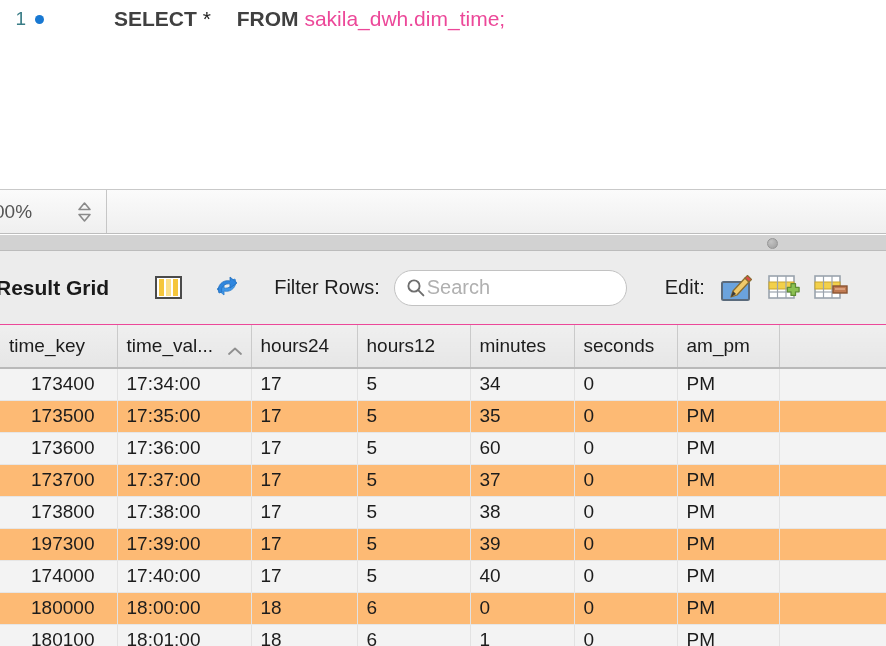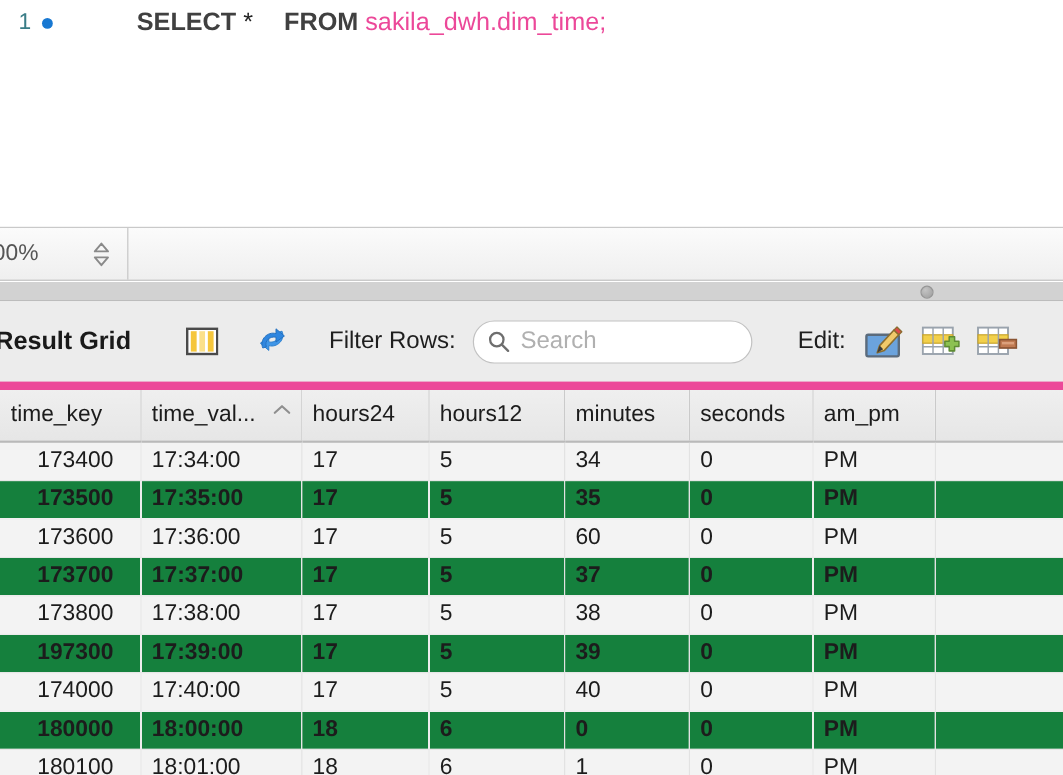--- a/index.html
+++ b/index.html
@@ -150,21 +150,21 @@
     box-sizing: border-box;
   }
 
   
   .grid-toolbar {
     position: absolute;
     left: 0; top: 251px;
     width: 886px;
     height: 74px;
     background: #ececec;
-    border-bottom: 7px solid #ec4899;
+    border-bottom: 1px solid #ec4899;
     box-sizing: border-box;
     display: flex;
     align-items: center;
   }
   .toolbar-title {
     font-size: 21px;
     font-weight: bold;
     color: #1a1a1a;
     margin-left: -4px;
   }
@@ -189,21 +189,21 @@
     border: 1px solid #c2c2c2;
     border-radius: 18px;
     box-sizing: border-box;
     display: flex;
     align-items: center;
     padding-left: 11px;
   }
   .search-placeholder {
     font-size: 20px;
     color: #b0b0b0;
-    margin-left: 9px;
+    margin-left: 2px;
   }
   .edit-label {
     font-size: 20px;
     color: #1e1e1e;
     margin-left: 38px;
     text-align: center;
   }
   .icon-edit-pencil { margin-left: 14px; }
   .icon-insert-row  { margin-left: 13px; }
   .icon-delete-row  { margin-left: 12px; }
@@ -232,36 +232,36 @@
     font-weight: normal;
     text-align: left;
     padding: 0 0 0 9px;
     box-sizing: border-box;
     white-space: nowrap;
     overflow: hidden;
     position: relative;
   }
   table.grid th .th-inner {
     display: flex;
-    align-items: flex-start;
+    align-items: flex-end;
     justify-content: space-between;
     padding-right: 8px;
   }
   .sort-chevron { line-height: 0; }
   table.grid td {
     height: 32px;
     border-right: 1px solid #e2e2e2;
     border-bottom: 1px solid #e6e6e6;
     padding: 0 0 0 9px;
     box-sizing: border-box;
     white-space: nowrap;
     overflow: hidden;
   }
   tr.odd td  { background: #f3f3f3; }
-  tr.even td { background: #15803d; font-weight: bold; }
+  tr.even td { background: #fdba74; }
   td.filler, th.filler { border-right: none; }
 
   .col-0 { width: 117px; text-align: center; }
   .col-1 { width: 134px; }
   .col-2 { width: 106px; margin-left: 7px; }
   .col-3 { width: 113px; }
   .col-4 { width: 104px; }
   .col-5 { width: 103px; }
   .col-6 { width: 102px; }
   .col-7 { width: 107px; }

